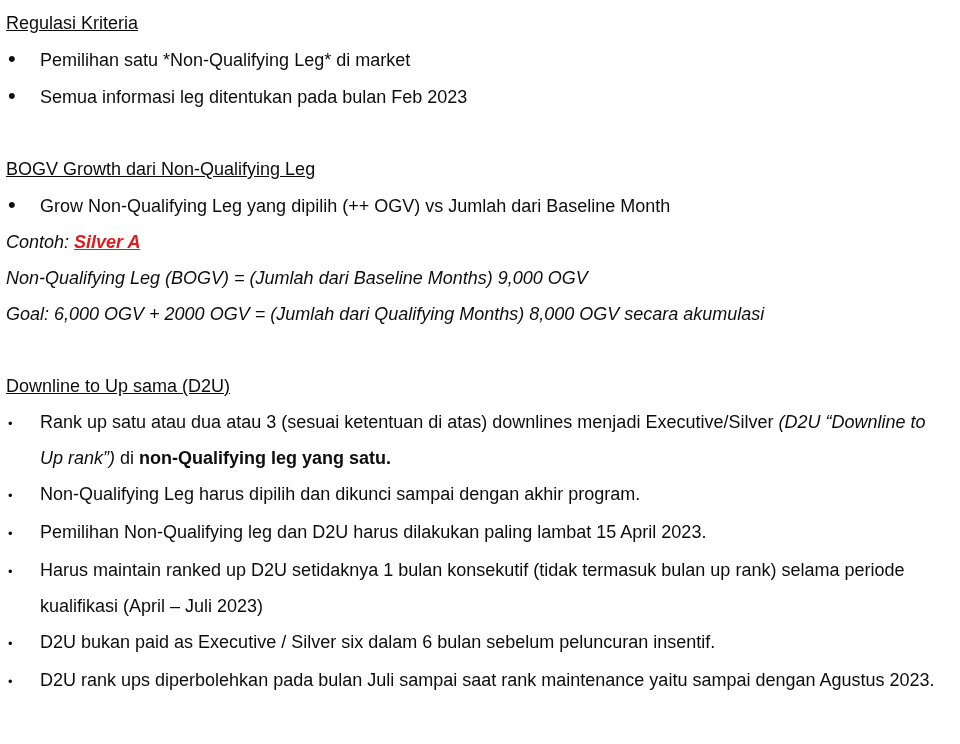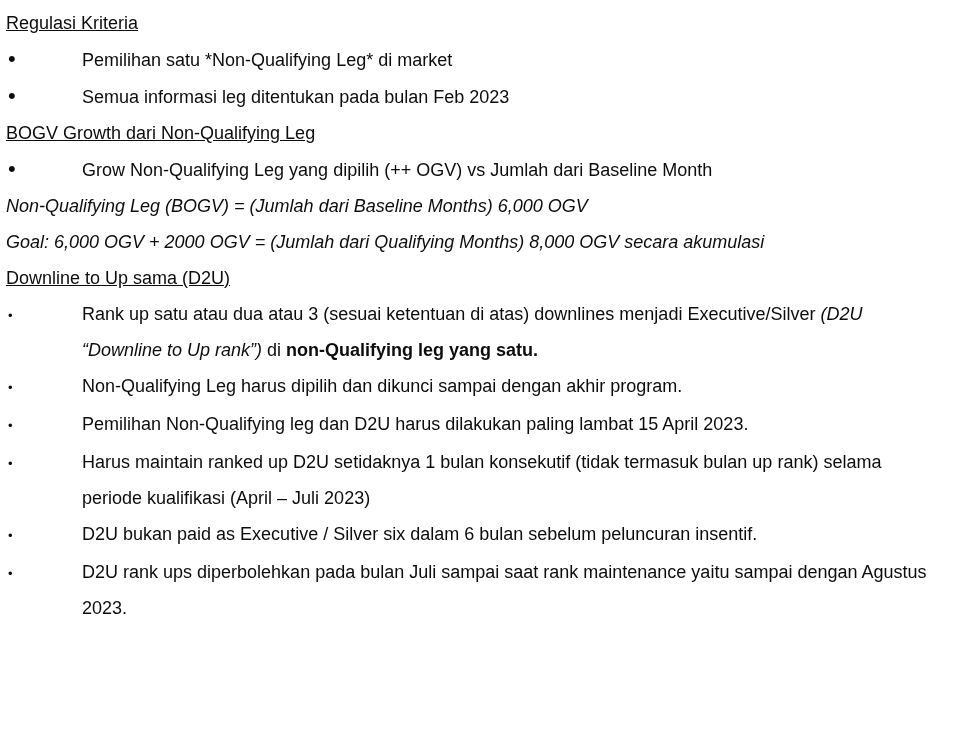--- a/index.html
+++ b/index.html
@@ -14,35 +14,35 @@
     box-sizing: border-box;
     background: #ffffff;
     color: #0d0d0d;
     font-family: "Liberation Sans", sans-serif;
     font-size: 18px;
     line-height: 36px;
     padding: 5px 14px 8px 6px;
     overflow: hidden;
   }
   .line { min-height: 36px; }
-  .mt { }           
+  .mt { margin-top: 36px; }           
   .heading .u { text-decoration: underline; }
   .bullet {
     display: flex;
     align-items: baseline;
   }
   .bullet .marker {
     flex: 0 0 34px;
     width: 34px;
     padding-left: 2px;
     box-sizing: border-box;
   }
   .bullet.big .marker { font-size: 22px; }
   .bullet.small .marker { font-size: 13px; }
-  .bullet .text { flex: 1 1 auto; margin-left: 42px; }
+  .bullet .text { flex: 1 1 auto; }
   .italic { font-style: italic; }
   .seg-italic { font-style: italic; }
   .seg-bold { font-weight: bold; }
   .silver-a {
     color: var(--accent-red, #e2191d);
     font-weight: bold;
     font-style: italic;
     text-decoration: underline;
   }
 </style>
@@ -63,22 +63,25 @@
     <span class="text">Semua informasi leg ditentukan pada bulan Feb 2023</span>
   </div>
 
   <div class="line heading mt">
     <span class="u">BOGV Growth dari Non-Qualifying Leg</span>
   </div>
   <div class="line bullet big">
     <span class="marker">•</span>
     <span class="text">Grow Non-Qualifying Leg yang dipilih (++ OGV) vs Jumlah dari Baseline Month</span>
   </div>
+  <div class="line">
+    <span class="italic">Contoh: </span><span class="silver-a">Silver A</span>
+  </div>
   <div class="line italic">
-    <span>Non-Qualifying Leg (BOGV) = (Jumlah dari Baseline Months) 6,000 OGV</span>
+    <span>Non-Qualifying Leg (BOGV) = (Jumlah dari Baseline Months) 9,000 OGV</span>
   </div>
   <div class="line italic">
     <span>Goal: 6,000 OGV + 2000 OGV = (Jumlah dari Qualifying Months) 8,000 OGV secara akumulasi</span>
   </div>
 
   <div class="line heading mt">
     <span class="u">Downline to Up sama (D2U)</span>
   </div>
   <div class="line bullet small">
     <span class="marker">•</span>

